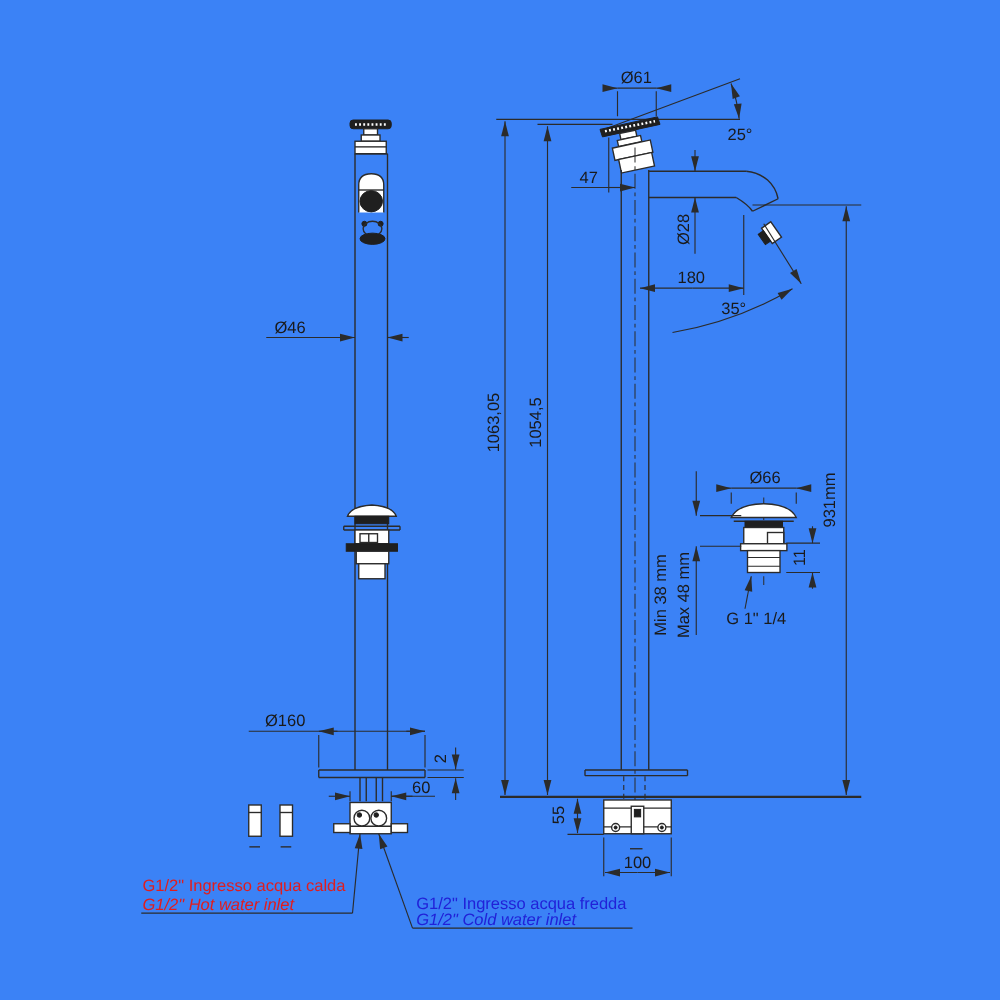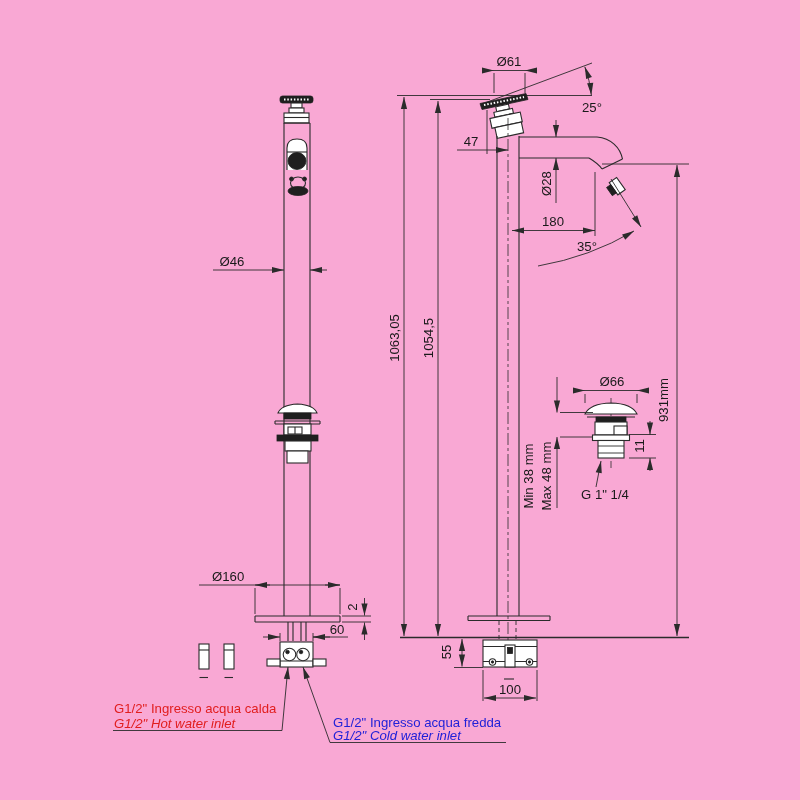--- a/index.html
+++ b/index.html
@@ -1,16 +1,16 @@
 <!DOCTYPE html>
 <html><head>
 <meta charset="utf-8">
 <style>
   html,body{margin:0;padding:0;background:#ffffff;}
-  .canvas{position:relative;width:800px;height:800px;background:#f9a8d4;overflow:hidden;
+  .canvas{position:relative;width:800px;height:800px;background:#3b82f6;overflow:hidden;
           font-family:"Liberation Sans",sans-serif;}
   svg{display:block;}
   svg text{font-family:"Liberation Sans",sans-serif;font-size:13.2px;fill:#1a1a1a;}
   .ln{stroke:#2b2b2b;stroke-width:1.1;fill:none;}
   .thin{stroke:#2b2b2b;stroke-width:0.9;fill:none;}
   .wh{fill:#ffffff;stroke:#2b2b2b;stroke-width:1.1;}
   .dk{fill:#1f1f1f;stroke:#1f1f1f;stroke-width:0.8;}
   .cl{stroke:#2b2b2b;stroke-width:0.8;fill:none;stroke-dasharray:12 3 3 3;}
   .hid{stroke:#2b2b2b;stroke-width:0.9;fill:none;stroke-dasharray:4 3;}
   .knurl{stroke:#ffffff;stroke-width:2;stroke-dasharray:1.5 1.8;fill:none;}

